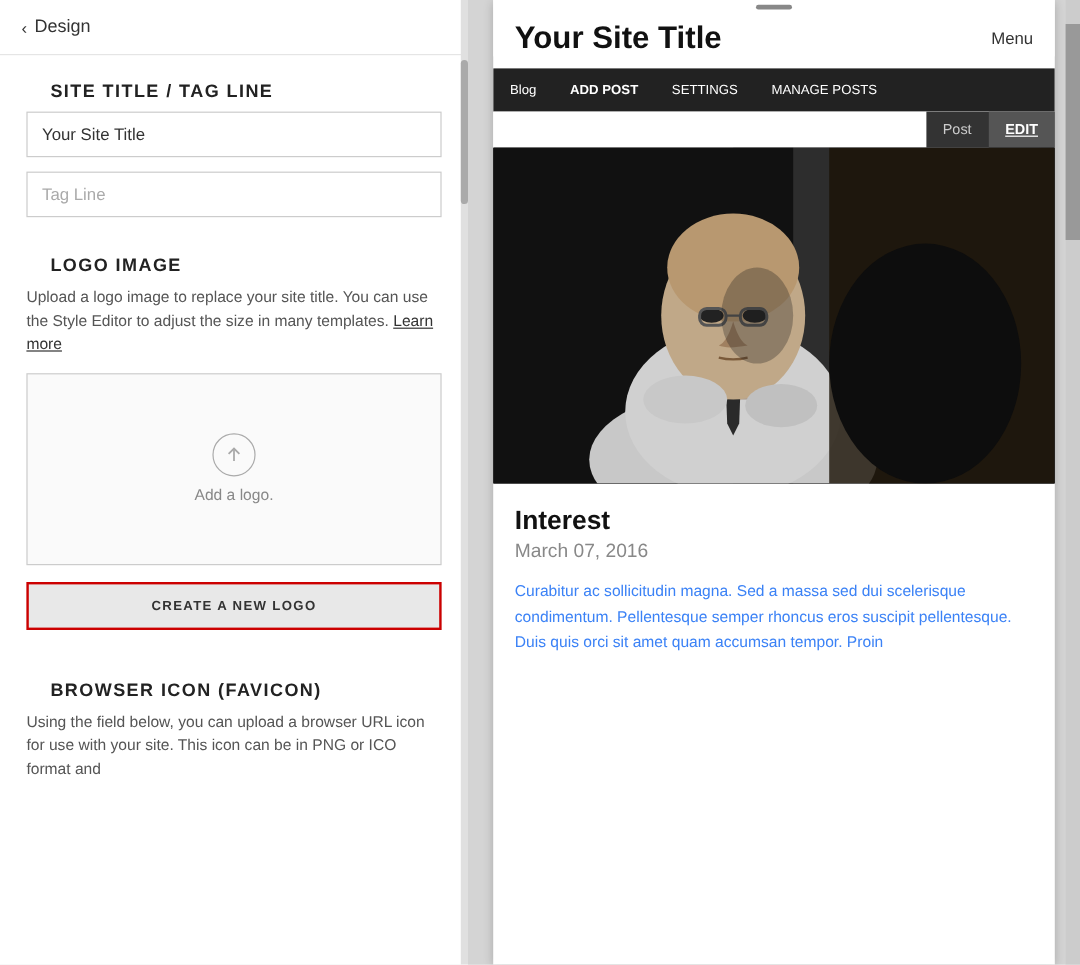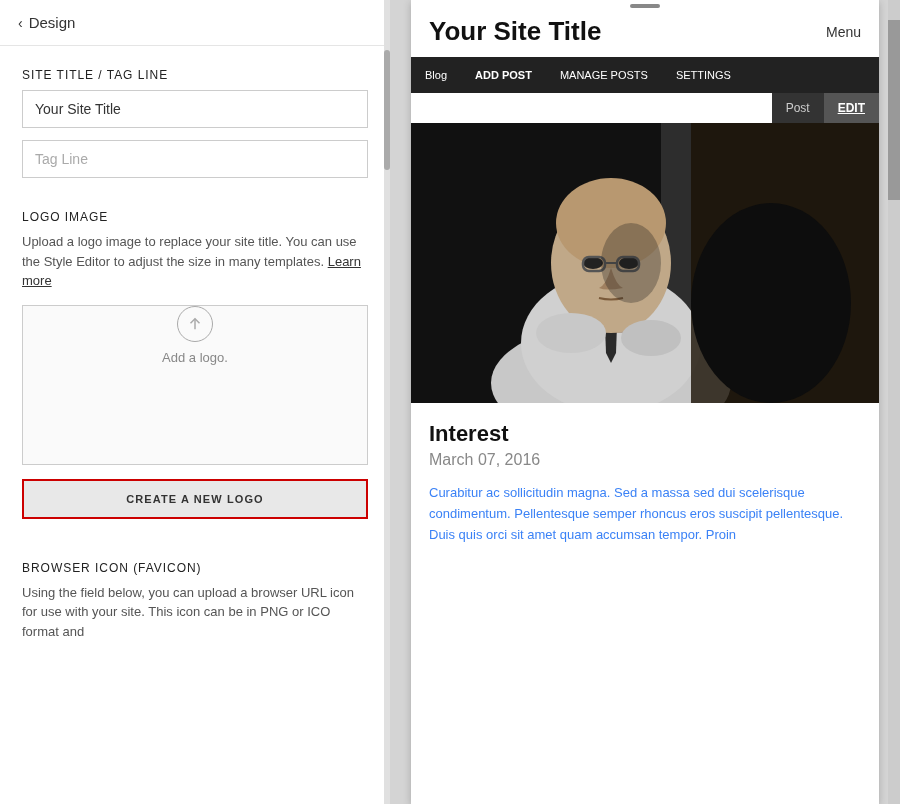--- a/index.html
+++ b/index.html
@@ -39,26 +39,27 @@
       font-size: 14px;
     }
 
     .panel-content {
       flex: 1;
       overflow-y: auto;
       padding: 22px 22px 20px 22px;
     }
 
     .section-heading {
-      font-size: 12px;
-      font-weight: 400;
+      font-size: 15px;
+      font-weight: 700;
       letter-spacing: 0.08em;
       color: #222;
       margin-bottom: 8px;
       text-transform: uppercase;
+      margin-left: 20px;
     }
 
     .section-desc {
       font-size: 13px;
       color: #555;
       line-height: 1.5;
       margin-bottom: 14px;
     }
 
     .section-desc a {
@@ -85,20 +86,21 @@
       margin-bottom: 20px;
     }
 
     
     .logo-upload-area {
       border: 1px solid #ccc;
       min-height: 160px;
       display: flex;
       flex-direction: column;
       align-items: center;
+      justify-content: center;
       margin-bottom: 14px;
       background: #fafafa;
       cursor: pointer;
     }
 
     .upload-icon-circle {
       width: 36px;
       height: 36px;
       border: 1.5px solid #aaa;
       border-radius: 50%;
@@ -400,22 +402,22 @@
     <div class="site-header">
       <div class="site-title-row">
         <span class="site-title-text">Your Site Title</span>
         <span class="menu-text">Menu</span>
       </div>
     </div>
 
     <div class="site-nav">
       <div class="nav-item">Blog</div>
       <div class="nav-item active">ADD POST</div>
+      <div class="nav-item">SETTINGS</div>
       <div class="nav-item">MANAGE POSTS</div>
-      <div class="nav-item">SETTINGS</div>
     </div>
 
     <div class="dropdown-bar">
       <div class="dropdown-menu">
         <div class="dropdown-item">Post</div>
         <div class="dropdown-item active">EDIT</div>
       </div>
     </div>
 
     <div class="preview-image">

